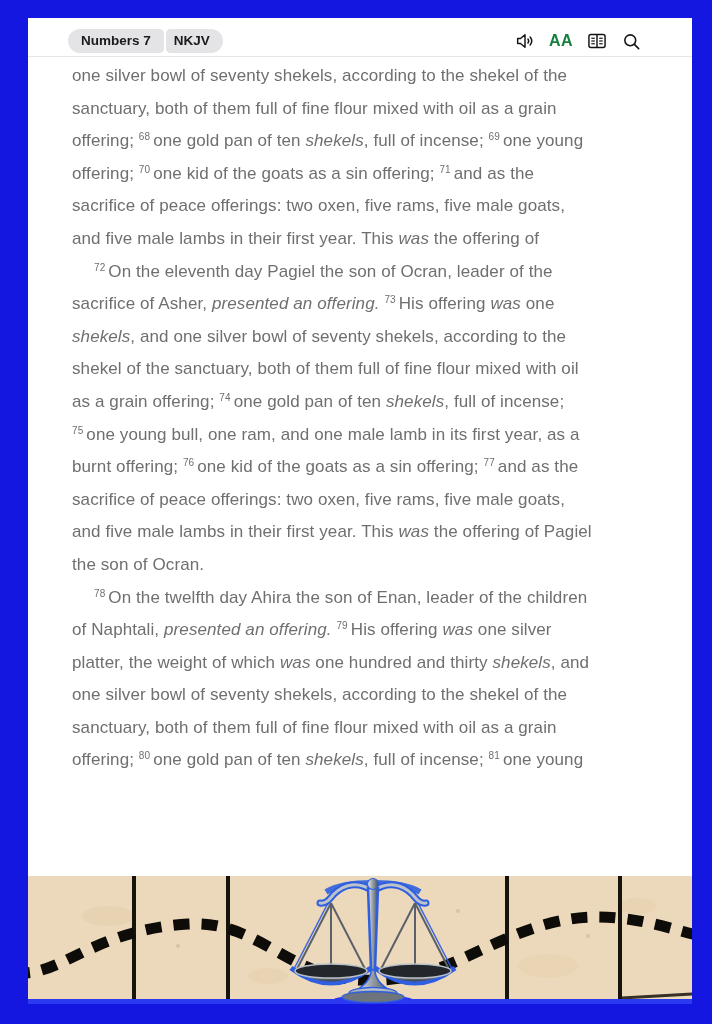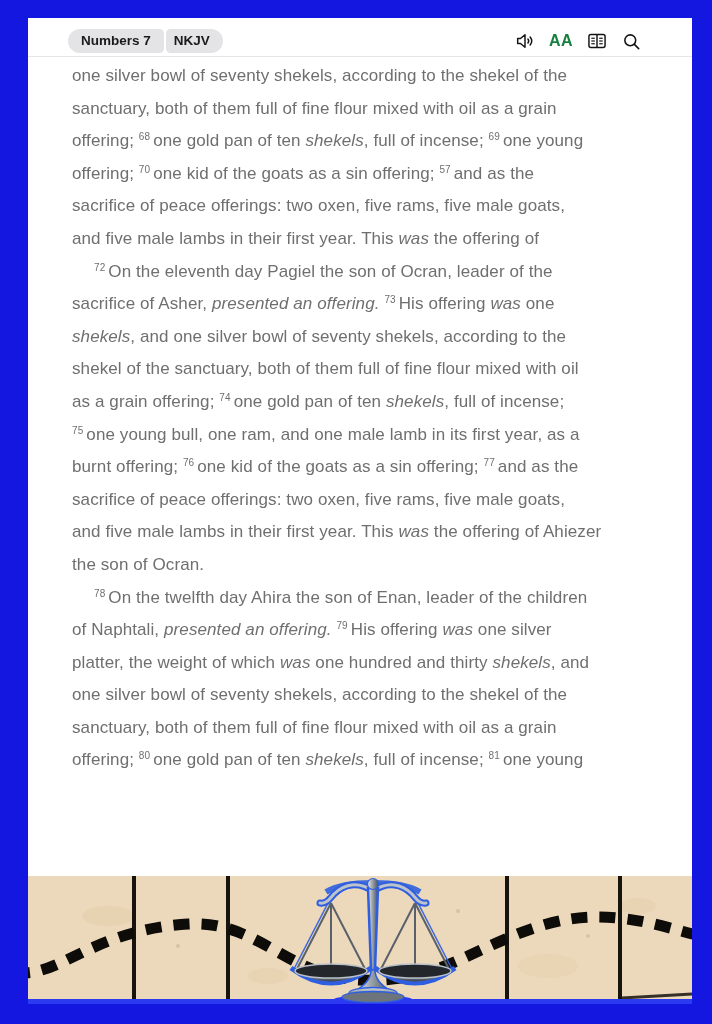--- a/index.html
+++ b/index.html
@@ -83,32 +83,32 @@
             <line x1="15.3" y1="15.3" x2="20.2" y2="20.2" stroke="#141414" stroke-width="1.8" stroke-linecap="round"></line>
           </svg>
         </span>
       </div>
     </div>
 
     <div class="passage">
         <div class="line"><span class="tx">one silver bowl of seventy shekels, according to the shekel of the</span></div>
         <div class="line"><span class="tx">sanctuary, both of them full of fine flour mixed with oil as a grain</span></div>
         <div class="line"><span class="tx">offering; </span><span class="vnum">68</span><span class="tx">one gold pan of ten </span><span class="it">shekels</span><span class="tx">, full of incense; </span><span class="vnum">69</span><span class="tx">one young</span></div>
-        <div class="line"><span class="tx">offering; </span><span class="vnum">70</span><span class="tx">one kid of the goats as a sin offering; </span><span class="vnum">57</span><span class="tx">and as the</span></div>
+        <div class="line"><span class="tx">offering; </span><span class="vnum">70</span><span class="tx">one kid of the goats as a sin offering; </span><span class="vnum">71</span><span class="tx">and as the</span></div>
         <div class="line"><span class="tx">sacrifice of peace offerings: two oxen, five rams, five male goats,</span></div>
         <div class="line"><span class="tx">and five male lambs in their first year. This </span><span class="it">was</span><span class="tx"> the offering of</span></div>
         <div class="line indent"><span class="vnum">72</span><span class="tx">On the eleventh day Pagiel the son of Ocran, leader of the</span></div>
         <div class="line"><span class="tx">sacrifice of Asher, </span><span class="it">presented an offering.</span><span class="tx"> </span><span class="vnum">73</span><span class="tx">His offering </span><span class="it">was</span><span class="tx"> one</span></div>
         <div class="line"><span class="it">shekels</span><span class="tx">, and one silver bowl of seventy shekels, according to the</span></div>
         <div class="line"><span class="tx">shekel of the sanctuary, both of them full of fine flour mixed with oil</span></div>
         <div class="line"><span class="tx">as a grain offering; </span><span class="vnum">74</span><span class="tx">one gold pan of ten </span><span class="it">shekels</span><span class="tx">, full of incense;</span></div>
         <div class="line"><span class="vnum">75</span><span class="tx">one young bull, one ram, and one male lamb in its first year, as a</span></div>
         <div class="line"><span class="tx">burnt offering; </span><span class="vnum">76</span><span class="tx">one kid of the goats as a sin offering; </span><span class="vnum">77</span><span class="tx">and as the</span></div>
         <div class="line"><span class="tx">sacrifice of peace offerings: two oxen, five rams, five male goats,</span></div>
-        <div class="line"><span class="tx">and five male lambs in their first year. This </span><span class="it">was</span><span class="tx"> the offering of Ahiezer</span></div>
+        <div class="line"><span class="tx">and five male lambs in their first year. This </span><span class="it">was</span><span class="tx"> the offering of Pagiel</span></div>
         <div class="line"><span class="tx">the son of Ocran.</span></div>
         <div class="line indent"><span class="vnum">78</span><span class="tx">On the twelfth day Ahira the son of Enan, leader of the children</span></div>
         <div class="line"><span class="tx">of Naphtali, </span><span class="it">presented an offering.</span><span class="tx"> </span><span class="vnum">79</span><span class="tx">His offering </span><span class="it">was</span><span class="tx"> one silver</span></div>
         <div class="line"><span class="tx">platter, the weight of which </span><span class="it">was</span><span class="tx"> one hundred and thirty </span><span class="it">shekels</span><span class="tx">, and</span></div>
         <div class="line"><span class="tx">one silver bowl of seventy shekels, according to the shekel of the</span></div>
         <div class="line"><span class="tx">sanctuary, both of them full of fine flour mixed with oil as a grain</span></div>
         <div class="line"><span class="tx">offering; </span><span class="vnum">80</span><span class="tx">one gold pan of ten </span><span class="it">shekels</span><span class="tx">, full of incense; </span><span class="vnum">81</span><span class="tx">one young</span></div>
       </div>
 
     <div class="banner">

